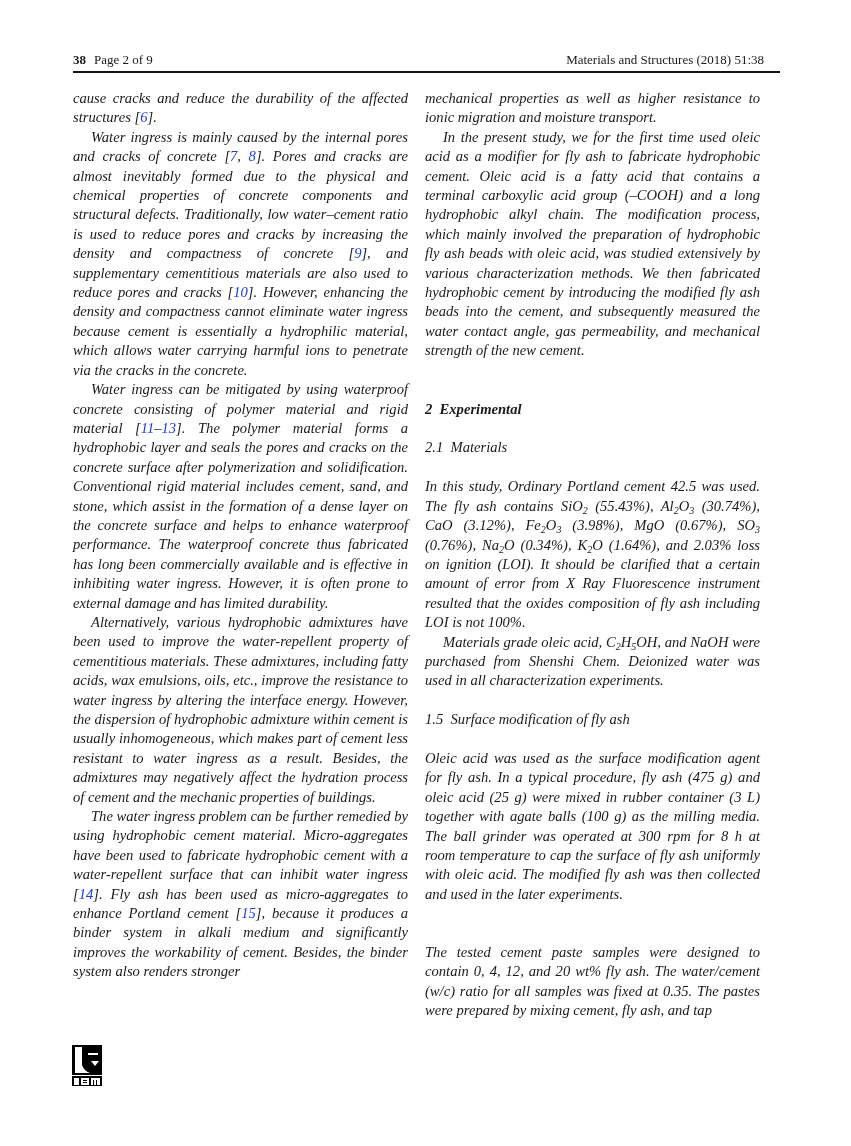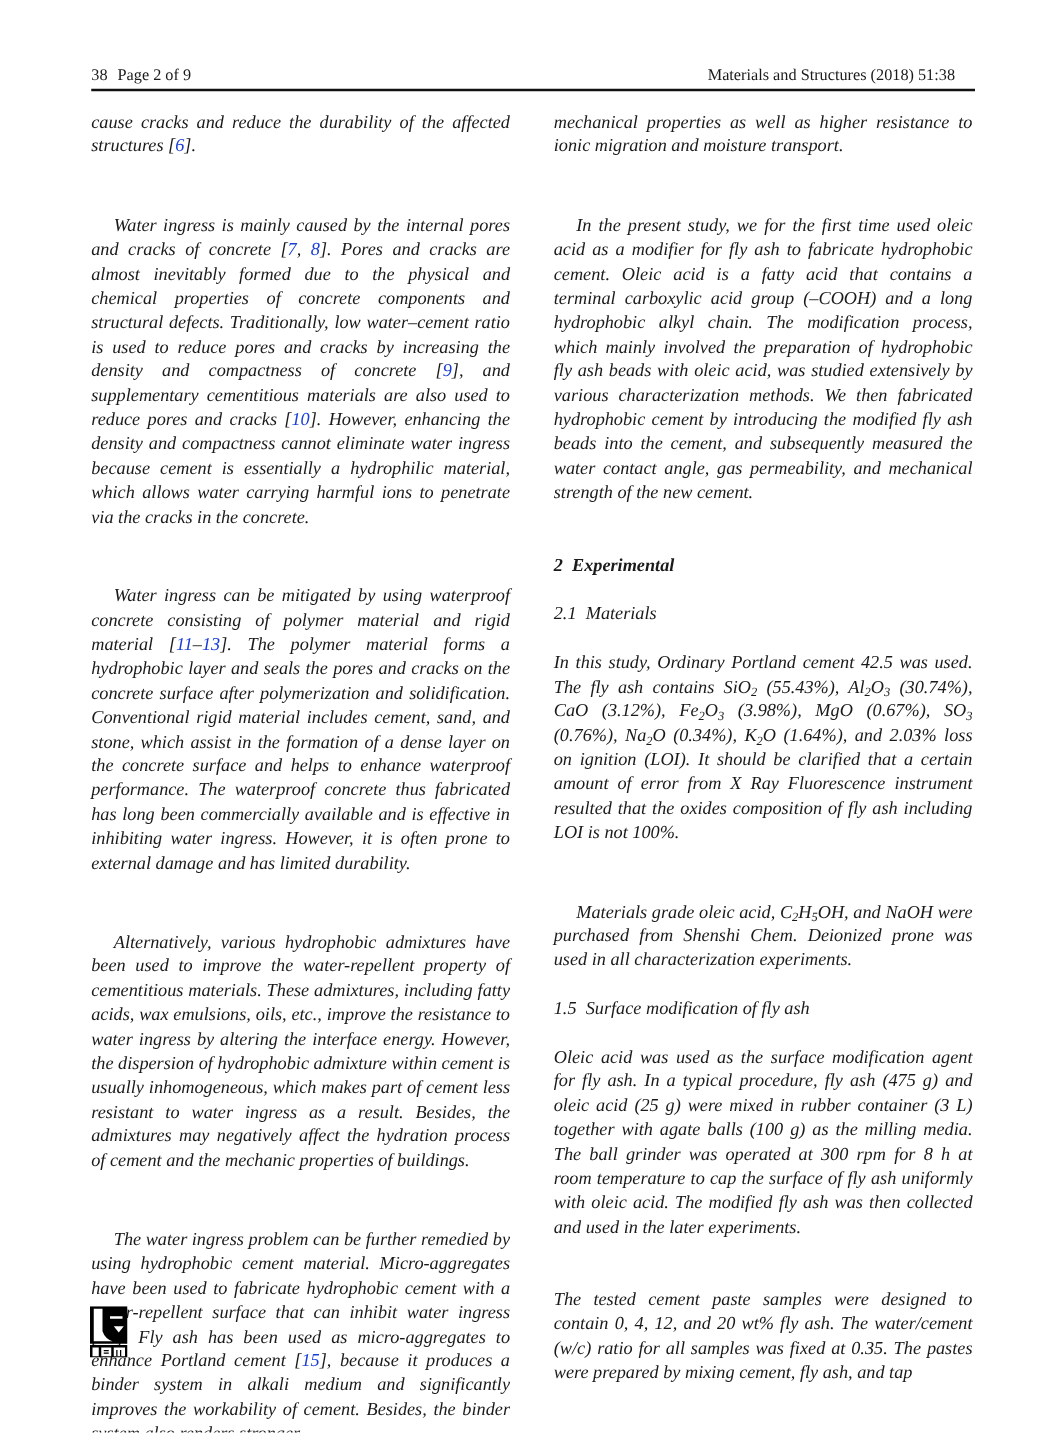--- a/index.html
+++ b/index.html
@@ -1,29 +1,29 @@
 <!DOCTYPE html>
 <html><head>
 <meta charset="utf-8">
 <style>
   html, body { margin: 0; padding: 0; background: #ffffff; }
   body { width: 851px; height: 1146px; position: relative; overflow: hidden;
          font-family: "Liberation Serif", "DejaVu Serif", serif; color: #1a1a1a; }
   .header { position: absolute; left: 73px; top: 51px; width: 707px; height: 18px;
             font-size: 13px; line-height: 18px; }
-  .header .pnum { font-weight: normal; }
+  .header .pnum { font-weight: bold; }
   .header .pageof { margin-left: 8px; text-align: center; }
   .header .journal { position: absolute; right: 16px; top: 0; }
   .rule { position: absolute; left: 73px; top: 71px; width: 707px; height: 1.5px; background: #111; }
   .col { position: absolute; top: 89px; width: 335px; font-size: 14.6px; line-height: 19.4px;
          text-align: justify; hyphens: manual; font-style: italic; }
   .col.left { left: 73px; }
-  .col.right { left: 443px; }
+  .col.right { left: 425px; }
   .col p { margin: 0; }
-  .col p.indent { text-indent: 18px; margin-top: 44px; }
+  .col p.indent { text-indent: 18px; }
   .col p.noindent { text-indent: 0; }
   .ref { color: #1a3fd6; }
   sub { font-size: 10px; line-height: 0; vertical-align: -3px; }
   .h1 { font-weight: bold; margin: 0; }
   .h2 { margin: 0; }
   .gap-sec { height: 39px; }
   .gap-sub { height: 19.4px; }
   .logo { position: absolute; left: 72px; top: 1045px; width: 30px; height: 41px; }
 </style>
 </head>
@@ -53,21 +53,21 @@
 
   <div class="gap-sec"></div>
   <p class="h1"><span>2</span>&nbsp;&nbsp;<span>Experimental</span></p>
 
   <div class="gap-sub"></div>
   <p class="h2"><span>2.1</span>&nbsp;&nbsp;<span>Materials</span></p>
 
   <div class="gap-sub"></div>
   <p class="noindent"><span>In this study, Ordinary Portland cement 42.5 was used. The fly ash contains SiO</span><sub>2</sub><span> (55.43%), Al</span><sub>2</sub><span>O</span><sub>3</sub><span> (30.74%), CaO (3.12%), Fe</span><sub>2</sub><span>O</span><sub>3</sub><span> (3.98%), MgO (0.67%), SO</span><sub>3</sub><span> (0.76%), Na</span><sub>2</sub><span>O (0.34%), K</span><sub>2</sub><span>O (1.64%), and 2.03% loss on ignition (LOI). It should be clarified that a certain amount of error from X Ray Fluorescence instrument resulted that the oxides composition of fly ash including LOI is not 100%.</span></p>
 
-  <p class="indent"><span>Materials grade oleic acid, C</span><sub>2</sub><span>H</span><sub>5</sub><span>OH, and NaOH were purchased from Shenshi Chem. Deionized prone was used in all characterization experiments.</span></p>
+  <p class="indent"><span>Materials grade oleic acid, C</span><sub>2</sub><span>H</span><sub>5</sub><span>OH, and NaOH were purchased from Shenshi Chem. Deionized water was used in all characterization experiments.</span></p>
 
   <div class="gap-sub"></div>
   <p class="h2"><span>1.5</span>&nbsp;&nbsp;<span>Surface modification of fly ash</span></p>
 
   <div class="gap-sub"></div>
   <p class="noindent">Oleic acid was used as the surface modification agent for fly ash. In a typical procedure, fly ash (475 g) and oleic acid (25 g) were mixed in rubber container (3 L) together with agate balls (100 g) as the milling media. The ball grinder was operated at 300 rpm for 8 h at room temperature to cap the surface of fly ash uniformly with oleic acid. The modified fly ash was then collected and used in the later experiments.</p>
 
   <div class="gap-sub"></div>
 
   <div class="gap-sub"></div>

